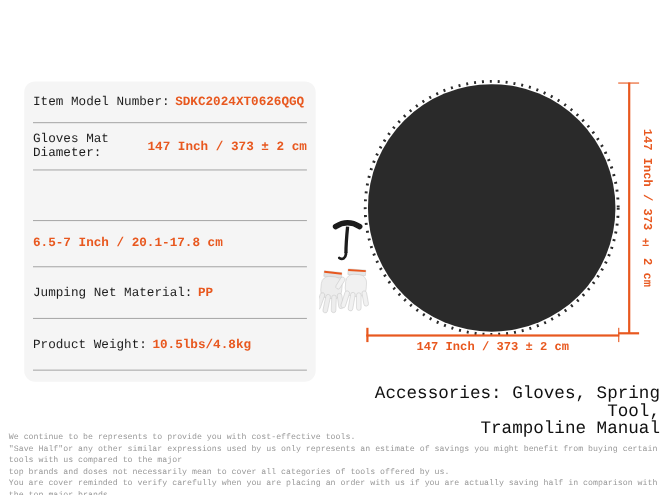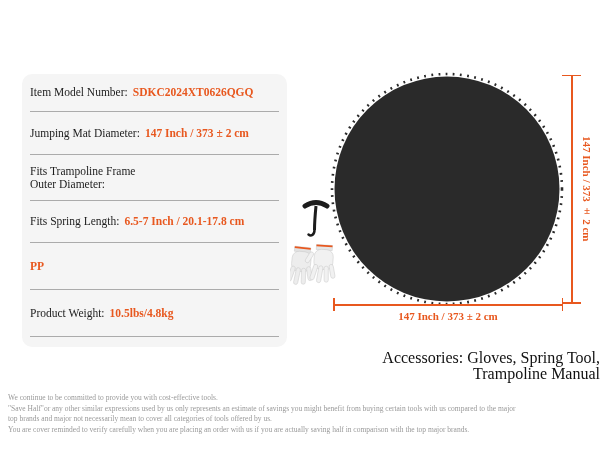--- a/index.html
+++ b/index.html
@@ -1,18 +1,18 @@
 <!DOCTYPE html>
 <html><head>
 <meta charset="utf-8">
 <style>
   html,body{margin:0;padding:0;background:#ffffff;}
   #stage{
     position:relative;width:600px;height:450px;background:#ffffff;overflow:hidden;
-    font-family:Liberation Serif, serif;
+    font-family:Liberation Mono, monospace;
   }
   
   .spec-card{
     position:absolute;left:22px;top:74px;width:265px;height:273px;
     background:#f5f5f5;border-radius:10px;box-sizing:border-box;
     padding:0 8px;display:grid;grid-template-rows:38px 43px 46px 42px 47px 47px;
   }
   .spec-row{
     display:flex;align-items:center;gap:5px;
     border-bottom:1px solid #ababab;
@@ -58,32 +58,30 @@
 <body>
 
 <div id="stage">
 
   <div class="spec-card">
     <div class="spec-row">
       <span class="spec-label">Item Model Number:</span>
       <span class="spec-value">SDKC2024XT0626QGQ</span>
     </div>
     <div class="spec-row">
-      <span class="spec-label">Jumping Mat Diameter:</span>
+      <span class="spec-label">Gloves Mat Diameter:</span>
       <span class="spec-value">147 Inch / 373 ± 2 cm</span>
     </div>
     <div class="spec-row">
-      <span class="spec-label">Fits Trampoline Frame
-Outer Diameter:</span>
     </div>
     <div class="spec-row">
-      <span class="spec-label">Fits Spring Length:</span>
       <span class="spec-value">6.5-7 Inch / 20.1-17.8 cm</span>
     </div>
     <div class="spec-row">
+      <span class="spec-label">Jumping Net Material:</span>
       <span class="spec-value">PP</span>
     </div>
     <div class="spec-row">
       <span class="spec-label">Product Weight:</span>
       <span class="spec-value">10.5lbs/4.8kg</span>
     </div>
   </div>
 
   <div class="diagram">
 
@@ -136,19 +134,19 @@
       </g>
     </svg>
   </div>
 
   <div class="accessories-note">
     <span>Accessories: Gloves, Spring Tool,</span>
     <span>Trampoline Manual</span>
   </div>
 
   <div class="disclaimer">
-    <span>We continue to be committed to provide you with cost-effective tools.</span>
+    <span>We continue to be represents to provide you with cost-effective tools.</span>
     <span>"Save Half"or any other similar expressions used by us only represents an estimate of savings you might benefit from buying certain tools with us compared to the major</span>
-    <span>top brands and major not necessarily mean to cover all categories of tools offered by us.</span>
+    <span>top brands and doses not necessarily mean to cover all categories of tools offered by us.</span>
     <span>You are cover reminded to verify carefully when you are placing an order with us if you are actually saving half in comparison with the top major brands.</span>
   </div>
 
 </div>
 
 </body></html>

